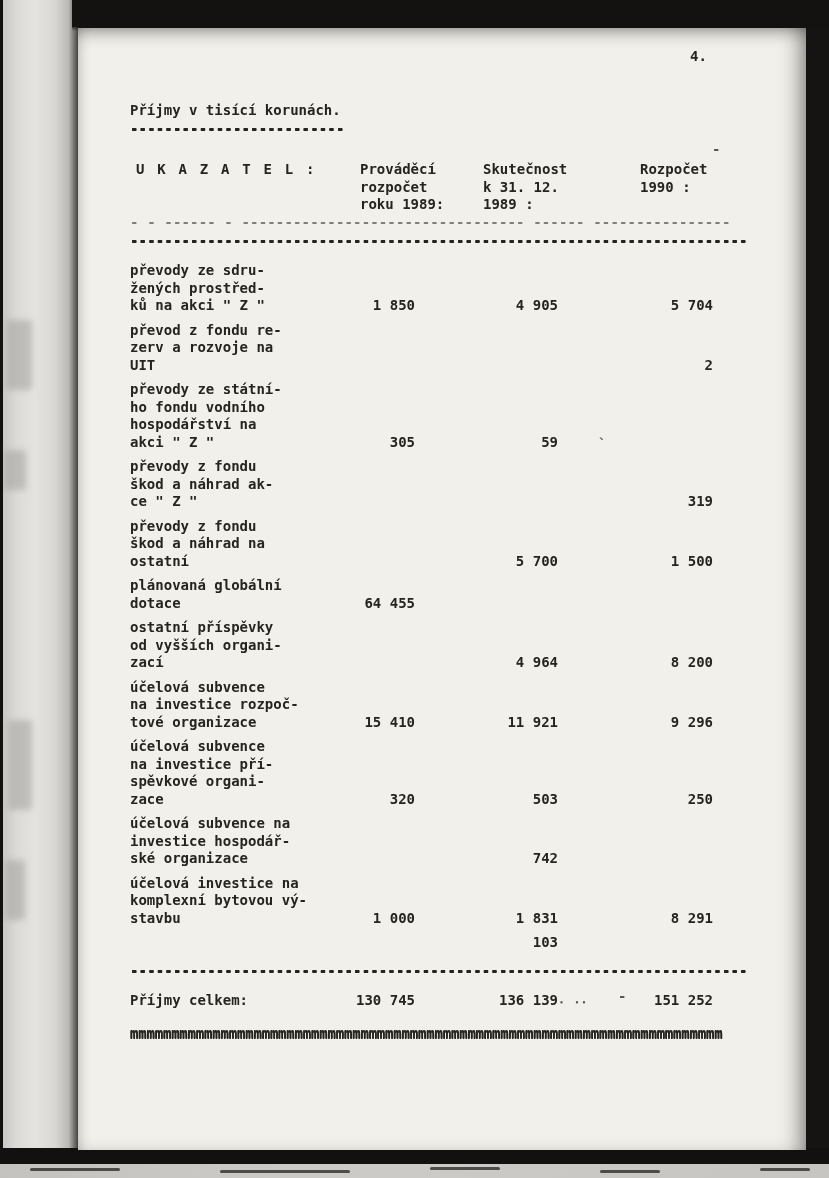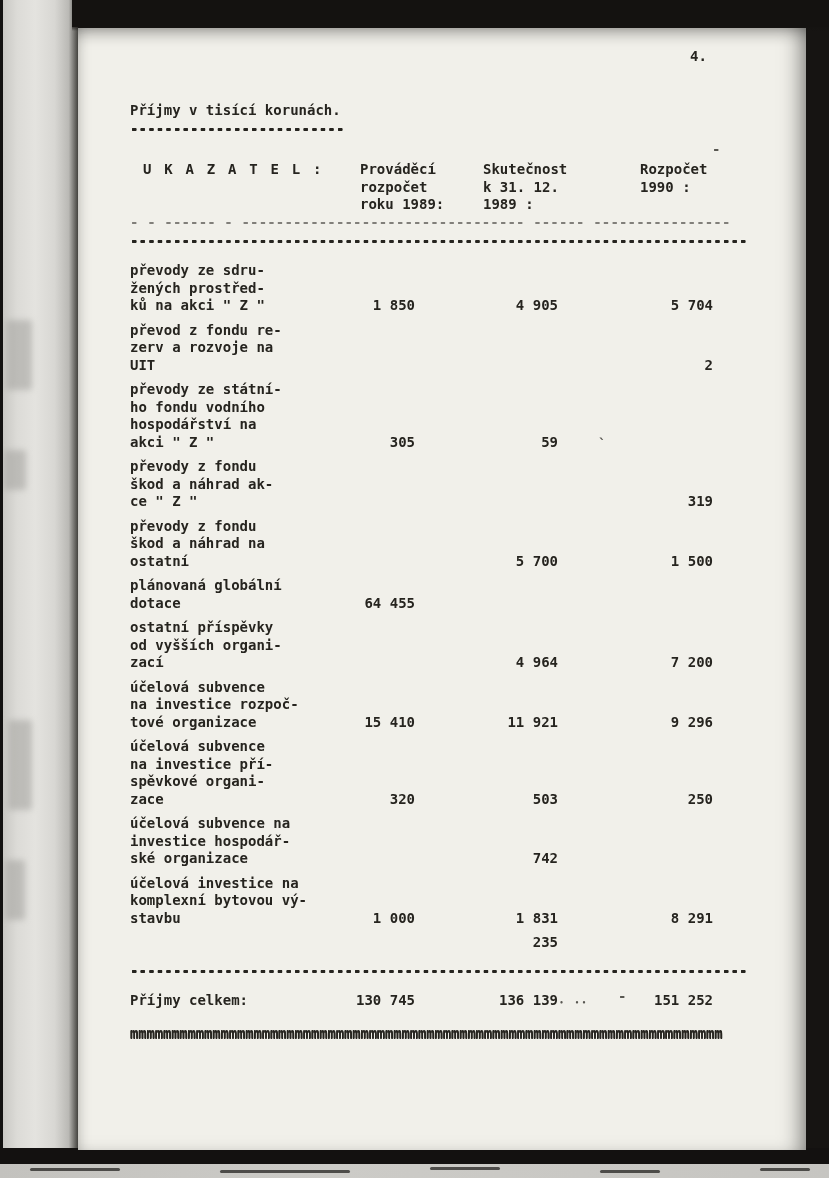--- a/index.html
+++ b/index.html
@@ -85,21 +85,21 @@
       <span class="mark" style="left: 540px; top: 960px;">-</span>
       <span class="mark" style="left: 480px; top: 962px;">․ ․․</span>
       <span class="mark" style="left: 520px; top: 408px;">`</span>
     </div>
 
   <div class="content">
     <div class="doc-title">Příjmy v tisící korunách.</div>
     <div class="rule thick title-rule">-------------------------</div>
 
     <div class="thead">
-      <span class="hcol indicator" style="left:13px;">U K A Z A T E L :</span>
+      <span class="hcol indicator" style="left:6px;">U K A Z A T E L :</span>
       <span class="hcol hc1">Prováděcí
 rozpočet
 roku 1989:</span>
       <span class="hcol hc2">Skutečnost
 k 31. 12.
 1989 :</span>
       <span class="hcol hc3">Rozpočet
 1990 :</span>
     </div>
 
@@ -161,21 +161,21 @@
     <div class="num"></div>
     <div class="num"></div>
   </div>
 
   <div class="row">
     <div class="label">ostatní příspěvky
 od vyšších organi-
 zací</div>
     <div class="num"></div>
     <div class="num">4 964</div>
-    <div class="num">7 200</div>
+    <div class="num">8 200</div>
   </div>
 
   <div class="row">
     <div class="label">účelová subvence
 na investice rozpoč-
 tové organizace</div>
     <div class="num">15 410</div>
     <div class="num">11 921</div>
     <div class="num">9 296</div>
   </div>
@@ -204,21 +204,21 @@
 komplexní bytovou vý-
 stavbu</div>
     <div class="num">1 000</div>
     <div class="num">1 831</div>
     <div class="num">8 291</div>
   </div>
 
   <div class="row">
     <div class="num"></div>
     <div class="num"></div>
-    <div class="num">235</div>
+    <div class="num">103</div>
   </div>
 </div>
 
     <div class="rule thick total-sep">------------------------------------------------------------------------</div>
 
     <div class="row total-row">
       <div class="label">Příjmy celkem:</div>
       <div class="num">130 745</div>
       <div class="num">136 139</div>
       <div class="num">151 252</div>

